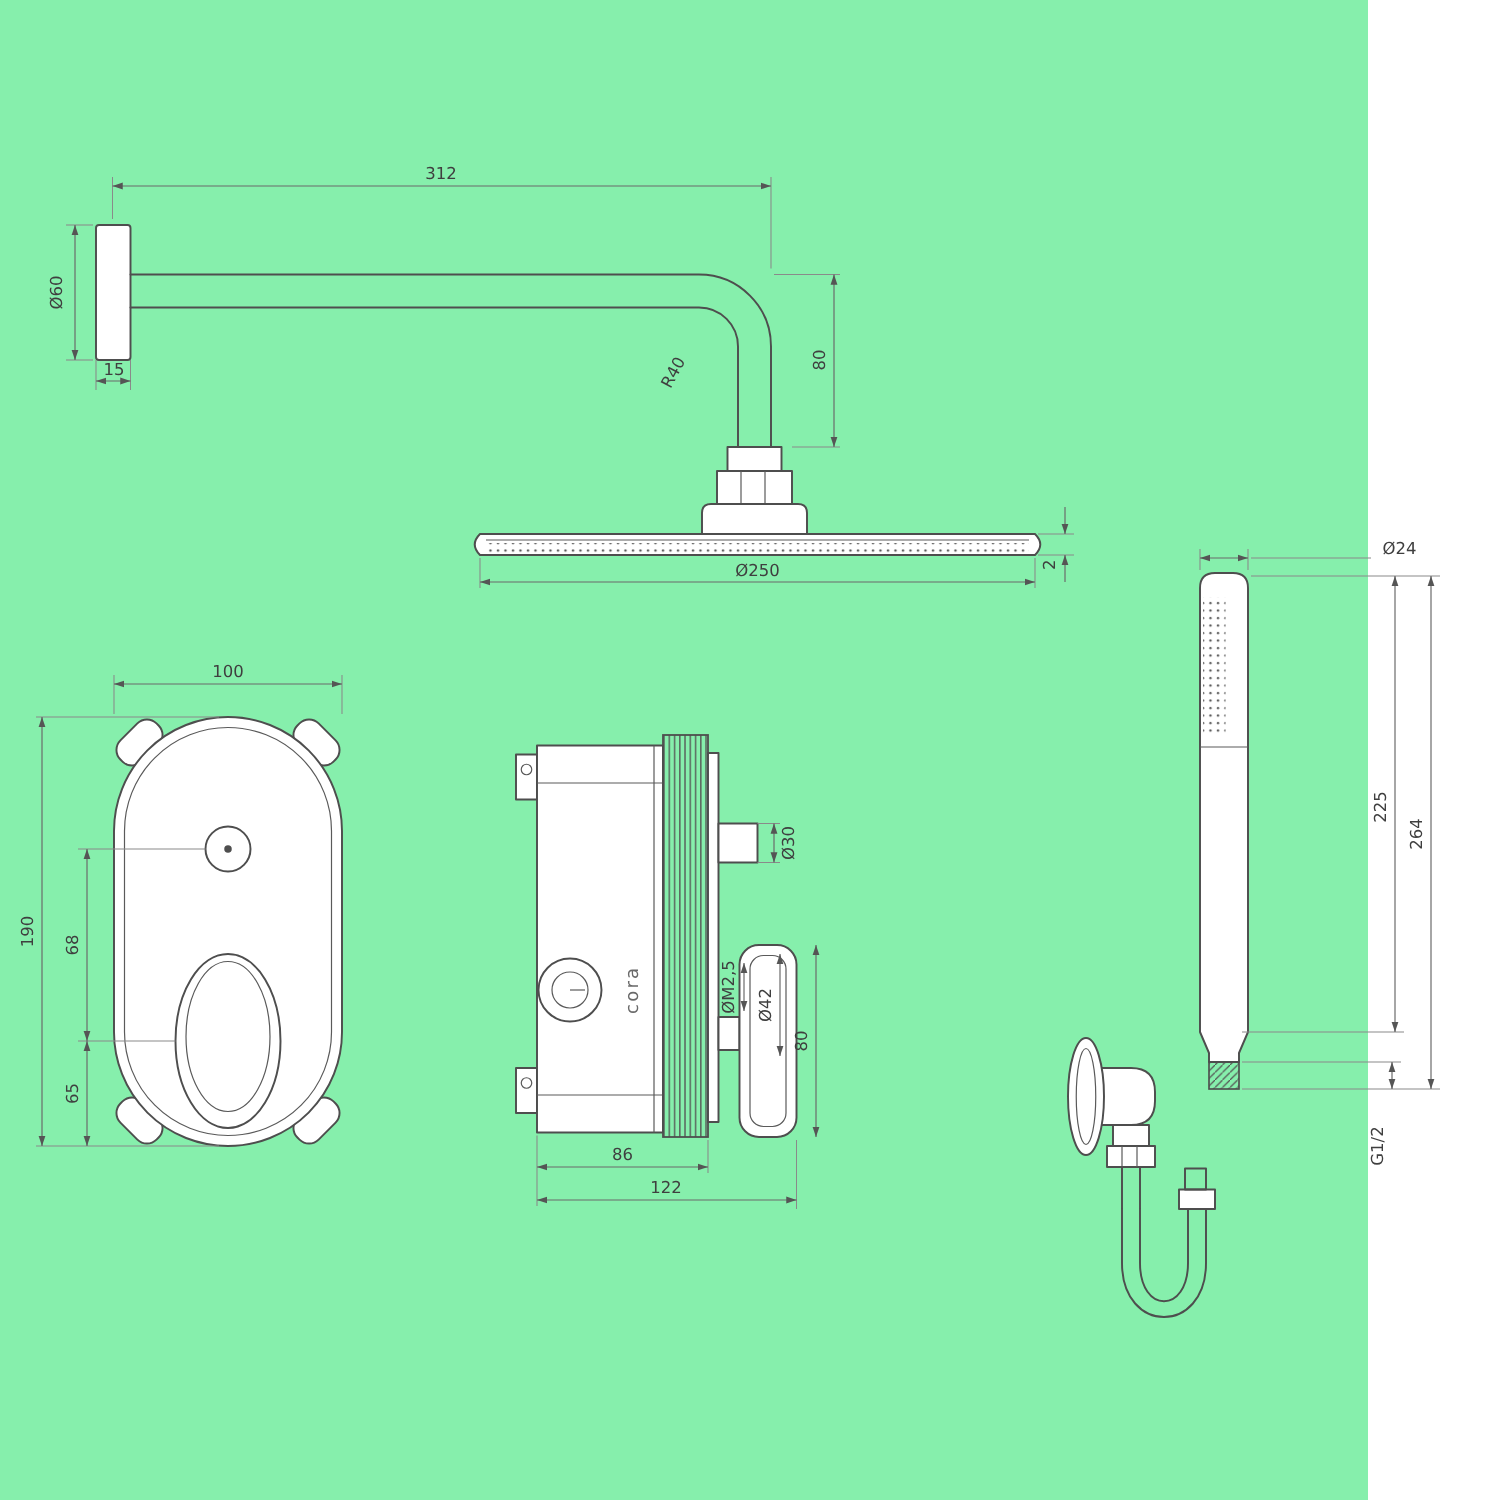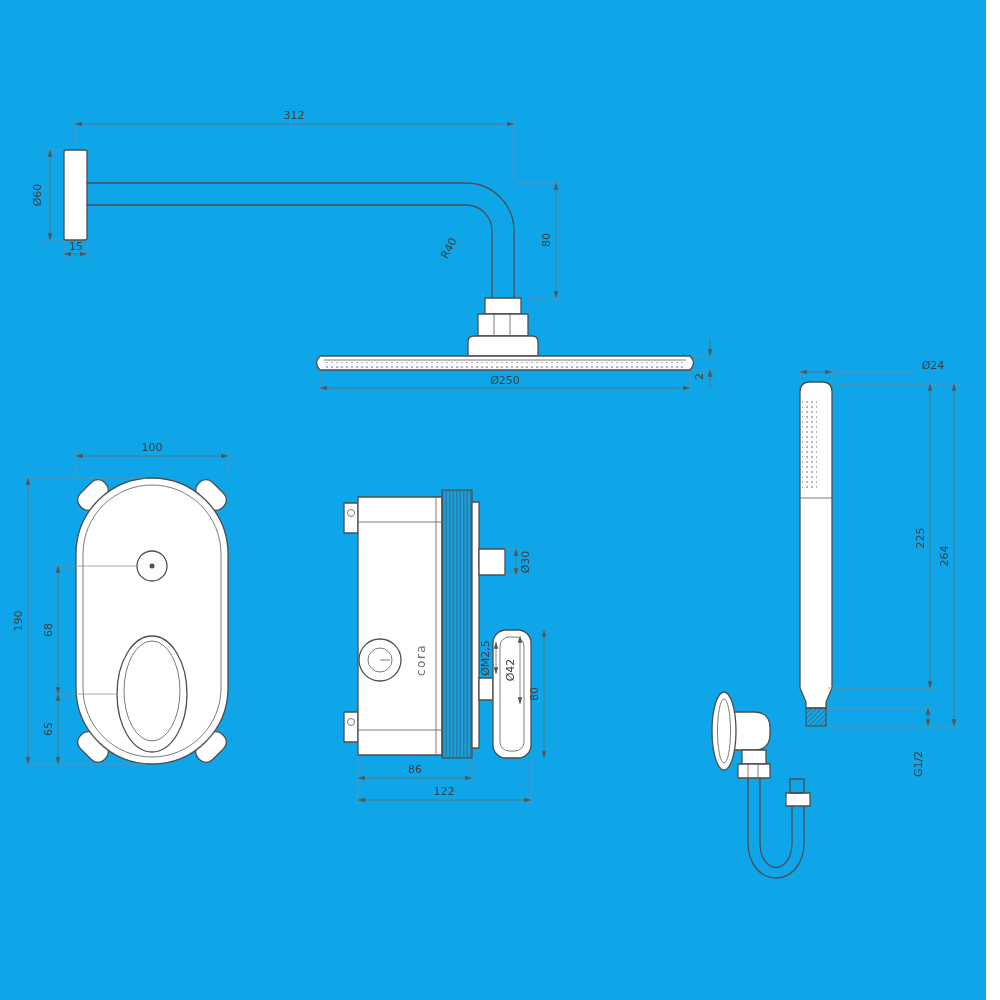--- a/index.html
+++ b/index.html
@@ -1,17 +1,17 @@
 <!DOCTYPE html>
 <html><head>
 <meta charset="utf-8">
 <style>
   html,body{margin:0;padding:0;background:#ffffff;}
   body{width:1000px;height:1000px;overflow:hidden;font-family:"DejaVu Sans",sans-serif;}
-  .page{width:986px;height:1000px;background:#0ea5e9;position:relative;}
+  .page{width:912px;height:1000px;background:#86efac;position:relative;}
   svg{display:block;}
   .part{fill:none;stroke:#4e4e4e;stroke-width:1.3;stroke-linejoin:round;stroke-linecap:round;}
   .part-thin{fill:none;stroke:#5a5a5a;stroke-width:0.8;stroke-linejoin:round;}
   .fillw{fill:#ffffff;stroke:#4e4e4e;stroke-width:1.3;stroke-linejoin:round;}
   .dim{stroke:#6b6b6b;stroke-width:0.8;fill:none;}
   .ext{stroke:#8a8a8a;stroke-width:0.7;fill:none;}
   .dimtxt{font-family:"DejaVu Sans",sans-serif;font-size:11px;fill:#3f3f3f;}
   .brandtxt{font-family:"DejaVu Sans",sans-serif;font-size:12px;fill:#6a6a6a;letter-spacing:1.5px;}
 </style>
 </head>

